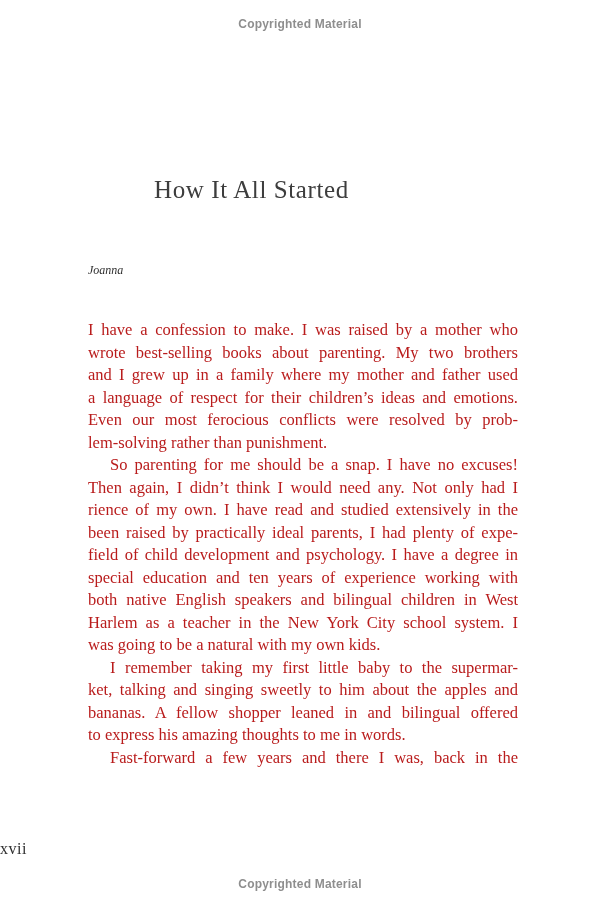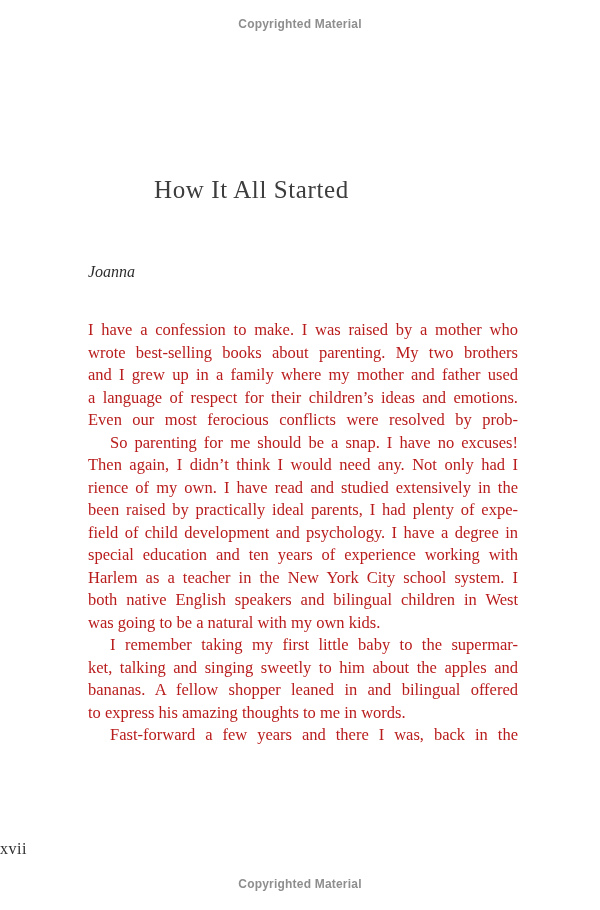--- a/index.html
+++ b/index.html
@@ -35,21 +35,21 @@
     color: #3d3d3d;
     letter-spacing: 0.6px;
     margin-left: 21px;
   }
   .author {
     position: absolute;
     left: 88px;
     top: 263px;
     font-family: "Liberation Serif", serif;
     font-style: italic;
-    font-size: 16px;
+    font-size: 12px;
     color: #2e2e2e;
   }
   .body-text {
     position: absolute;
     left: 88px;
     top: 319px;
     width: 430px;
     font-family: "Liberation Serif", serif;
     font-size: 16.5px;
     line-height: 22.5px;
@@ -83,30 +83,31 @@
 
   <div class="author">Joanna</div>
 
   <div class="body-text" id="body-text">
       <div class="paragraph">
         <div class="line">I have a confession to make. I was raised by a mother who</div>
         <div class="line">wrote best-selling books about parenting. My two brothers</div>
         <div class="line">and I grew up in a family where my mother and father used</div>
         <div class="line">a language of respect for their children’s ideas and emotions.</div>
         <div class="line">Even our most ferocious conflicts were resolved by prob-</div>
+        <div class="line last">lem-solving rather than punishment.</div>
       </div>
       <div class="paragraph">
         <div class="line indent">So parenting for me should be a snap. I have no excuses!</div>
         <div class="line">Then again, I didn’t think I would need any. Not only had I</div>
         <div class="line">rience of my own. I have read and studied extensively in the</div>
         <div class="line">been raised by practically ideal parents, I had plenty of expe-</div>
         <div class="line">field of child development and psychology. I have a degree in</div>
         <div class="line">special education and ten years of experience working with</div>
+        <div class="line">both native English speakers and bilingual children in West</div>
         <div class="line">Harlem as a teacher in the New York City school system. I</div>
-        <div class="line">both native English speakers and bilingual children in West</div>
         <div class="line last">was going to be a natural with my own kids.</div>
       </div>
       <div class="paragraph">
         <div class="line indent">I remember taking my first little baby to the supermar-</div>
         <div class="line">ket, talking and singing sweetly to him about the apples and</div>
         <div class="line">bananas. A fellow shopper leaned in and bilingual offered</div>
         <div class="line last">to express his amazing thoughts to me in words.</div>
       </div>
       <div class="paragraph">
         <div class="line indent">Fast-forward a few years and there I was, back in the</div>

